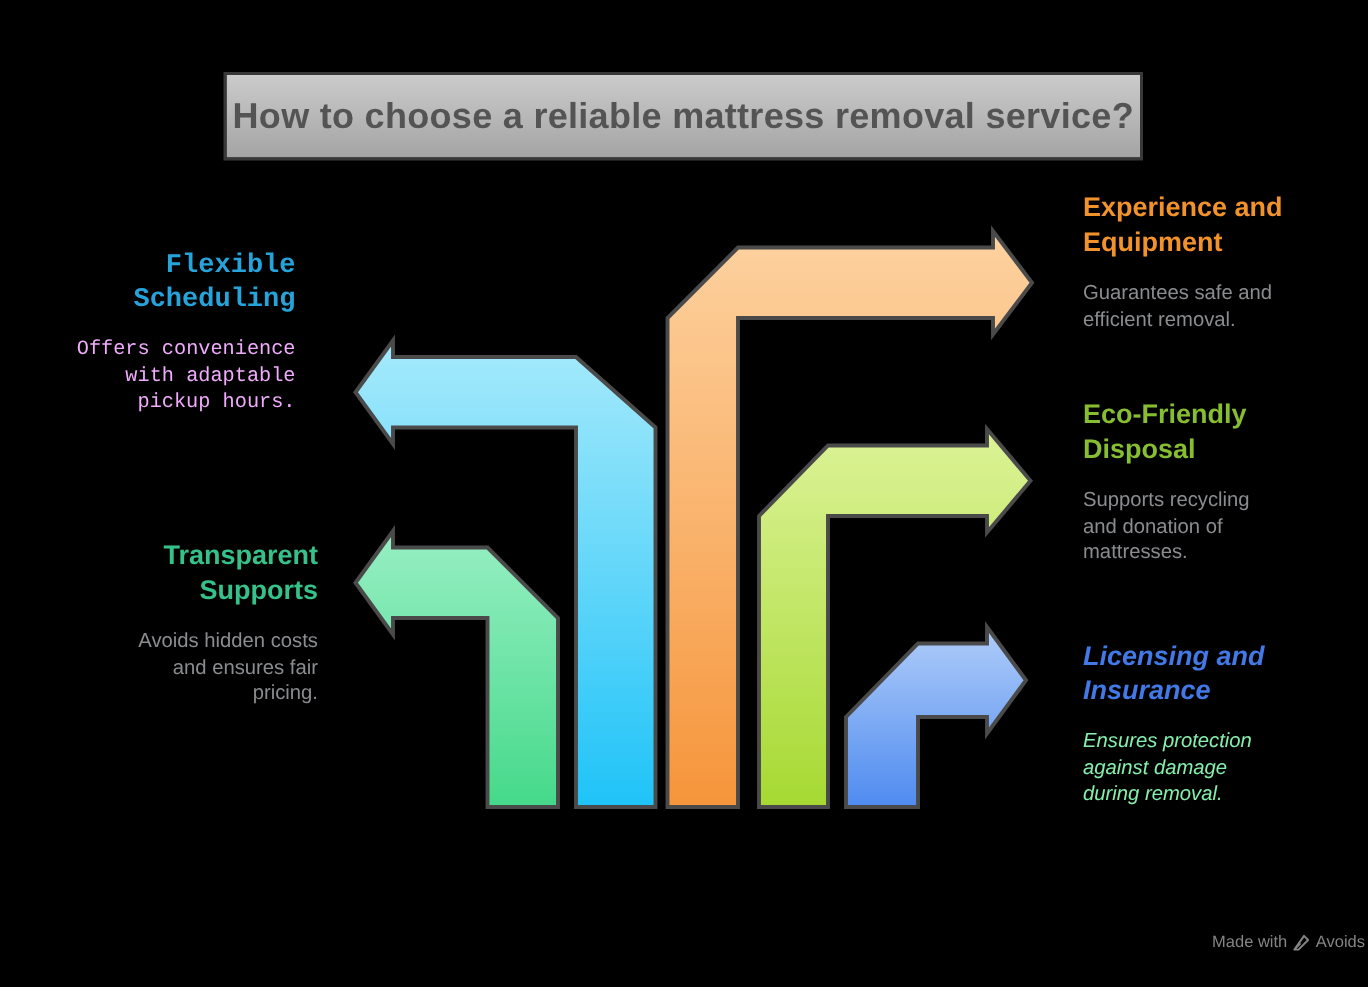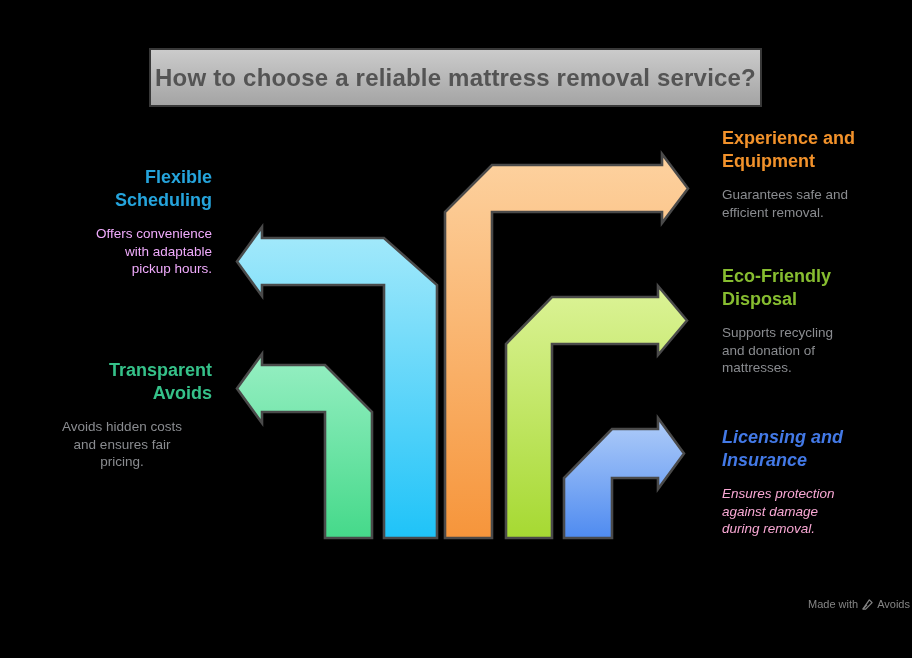--- a/index.html
+++ b/index.html
@@ -32,21 +32,21 @@
     white-space: pre-line;
   }
   .label-desc {
     margin-top: 13px;
     font-size: 13.5px;
     line-height: 17.5px;
     white-space: pre-line;
   }
   .watermark {
     position: absolute;
-    right: 22px; top: 598px;
+    right: 22px; top: 622px;
     display: flex; align-items: center; gap: 4px;
     font-size: 11px;
   }
   .watermark svg { display: block; }
 </style>
 </head>
 <body style="background: rgb(0, 0, 0);">
 
 <div id="canvas" style="background: rgb(0, 0, 0);">
 
@@ -79,32 +79,32 @@
       </defs>
     <g id="arrow-layer">
         <polygon points="237,261.5 262,227 262,238 384,238 437,285 437,538 384,538 384,285 262,285 262,296" fill="url(#grad-0)" stroke="#4A4A4A" stroke-width="2.6" stroke-linejoin="miter"></polygon>
         <polygon points="237,388.5 262,354 262,365 325,365 372,412 372,538 325,538 325,412 262,412 262,423" fill="url(#grad-1)" stroke="#4A4A4A" stroke-width="2.6" stroke-linejoin="miter"></polygon>
         <polygon points="688,188.5 662,154 662,165 492,165 445,212 445,538 492,538 492,212 662,212 662,223" fill="url(#grad-2)" stroke="#4A4A4A" stroke-width="2.6" stroke-linejoin="miter"></polygon>
         <polygon points="687,320.5 658,286 658,297 552,297 506,344 506,538 552,538 552,344 658,344 658,355" fill="url(#grad-3)" stroke="#4A4A4A" stroke-width="2.6" stroke-linejoin="miter"></polygon>
         <polygon points="684,453.5 658,418 658,429 612,429 564,478 564,538 612,538 612,478 658,478 658,489" fill="url(#grad-4)" stroke="#4A4A4A" stroke-width="2.6" stroke-linejoin="miter"></polygon>
       </g>
   </svg>
 
-  <div class="label-block left" id="label-0" style="top: 166px; width: 170px; right: 720px;">
+  <div class="label-block left" id="label-0" style="top: 166px; width: 170px; right: 735px; font-family: Liberation Mono, monospace;">
     <div class="label-heading" style="color: rgb(37, 164, 220);">Flexible
 Scheduling</div>
     <div class="label-desc" style="color: #f0abfc;">Offers convenience
 with adaptable
 pickup hours.</div>
   </div>
 
   <div class="label-block left" id="label-1" style="top: 359px; width: 180px; right: 720px;">
     <div class="label-heading" style="color: rgb(53, 193, 137);">Transparent
-Avoids</div>
-    <div class="label-desc" style="color: rgb(138, 140, 144); text-align: center;">Avoids hidden costs
+Supports</div>
+    <div class="label-desc" style="color: rgb(138, 140, 144);">Avoids hidden costs
 and ensures fair
 pricing.</div>
   </div>
 
   <div class="label-block right" id="label-3" style="top: 265px; width: 160px; left: 722px;">
     <div class="label-heading" style="color: rgb(135, 189, 48);">Eco-Friendly
 Disposal</div>
     <div class="label-desc" style="color: rgb(138, 140, 144);">Supports recycling
 and donation of
 mattresses.</div>
@@ -113,21 +113,21 @@
   <div class="label-block right" id="label-2" style="top: 127px; width: 160px; left: 722px;">
     <div class="label-heading" style="color: rgb(242, 146, 43);">Experience and
 Equipment</div>
     <div class="label-desc" style="color: rgb(138, 140, 144);">Guarantees safe and
 efficient removal.</div>
   </div>
 
   <div class="label-block right" id="label-4" style="top: 426px; width: 160px; left: 722px; font-style: italic;">
     <div class="label-heading" style="color: rgb(67, 121, 230);">Licensing and
 Insurance</div>
-    <div class="label-desc" style="color: #f9a8d4;">Ensures protection
+    <div class="label-desc" style="color: #86efac;">Ensures protection
 against damage
 during removal.</div>
   </div>
 
   <div class="watermark" style="color: rgb(133, 133, 133);">
     <span>Made with</span>
     <svg width="11" height="11" viewBox="0 0 12 12">
       <path d="M1 11 L8 1 L11 4 L4 11 Z" fill="none" stroke="currentColor" stroke-width="1.4" stroke-linejoin="round"></path>
       <path d="M1 11 L5.5 6.5" stroke="currentColor" stroke-width="1.2"></path>
     </svg>

